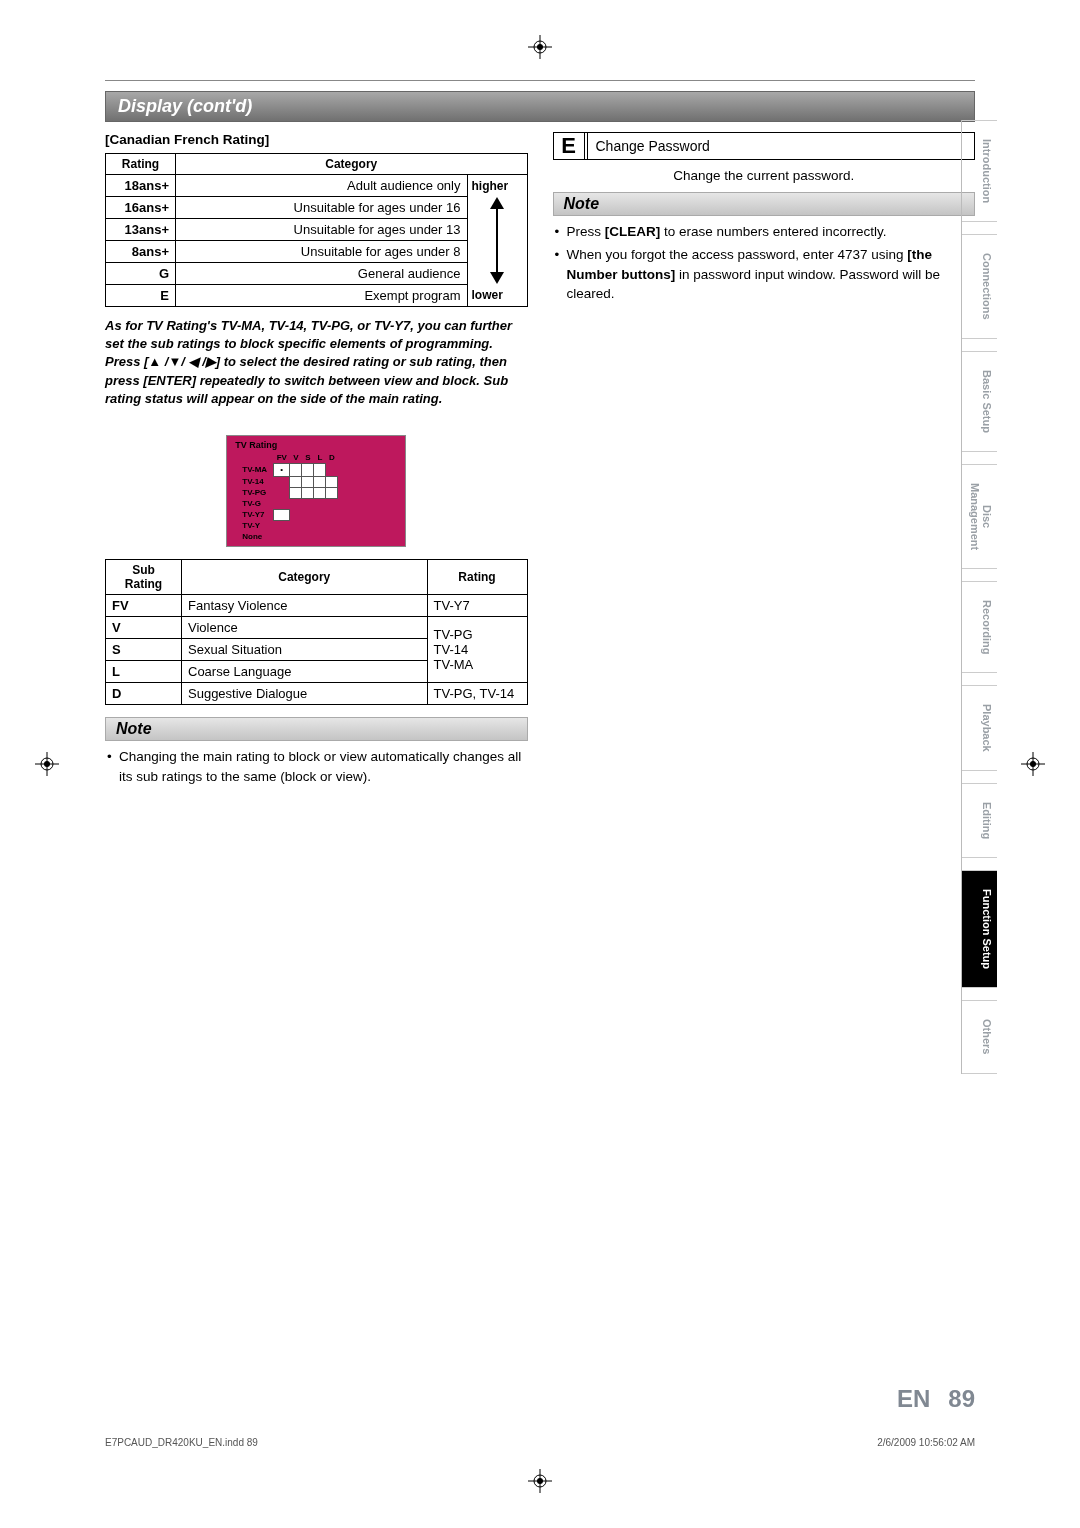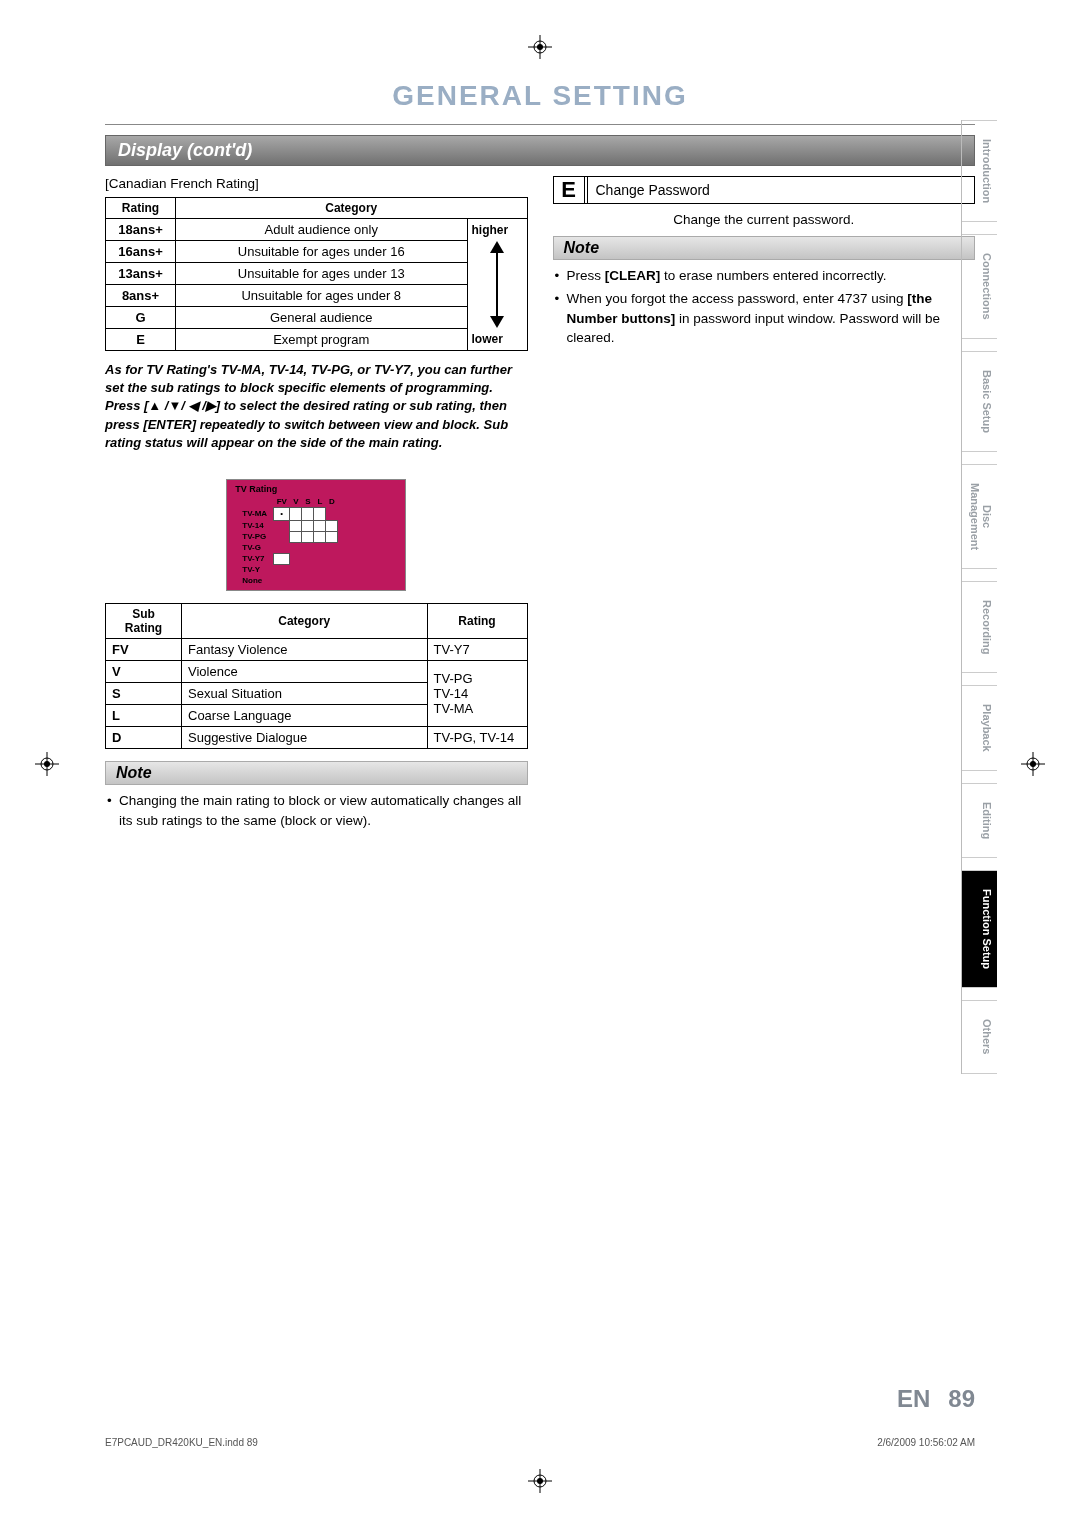--- a/index.html
+++ b/index.html
@@ -51,32 +51,32 @@
     margin-bottom: 10px;
     border: 1px solid #666;
   }
 
   .columns {
     display: flex;
     gap: 25px;
   }
   .col { flex: 1; }
 
-  .subhead { font-weight: normal; font-size: 13.5px; margin-bottom: 6px; }
+  .subhead { font-weight: bold; font-size: 13.5px; margin-bottom: 6px; }
 
   table.rating {
     border-collapse: collapse;
     width: 100%;
     font-size: 13px;
     margin-bottom: 10px;
   }
   table.rating th, table.rating td {
     border: 1px solid #000;
     padding: 3px 6px;
-    text-align: center;
+    text-align: right;
     vertical-align: middle;
   }
   table.rating th { font-weight: bold; text-align: center; font-size: 12px; }
   table.rating td.rcol1 { font-weight: bold; width: 70px; }
   table.rating td.higher { font-weight: bold; text-align: center; width: 60px; }
 
   .desc {
     font-size: 13px;
     line-height: 1.4;
     font-weight: bold;
@@ -240,21 +240,20 @@
     <svg width="24" height="24">
       <circle cx="12" cy="12" r="6" fill="none" stroke="#000"></circle>
       <circle cx="12" cy="12" r="3" fill="#000"></circle>
       <line x1="12" y1="0" x2="12" y2="24" stroke="#000"></line>
       <line x1="0" y1="12" x2="24" y2="12" stroke="#000"></line>
     </svg>
   </div>
 
 <div class="page">
 
-  <div class="page-title">GENERAL SETTING</div>
   <hr class="title-hr">
 
   <div class="section-bar">Display (cont'd)</div>
 
   <div class="columns">
 
     <div class="col">
       <div class="subhead">[Canadian French Rating]</div>
 
       <table class="rating">

